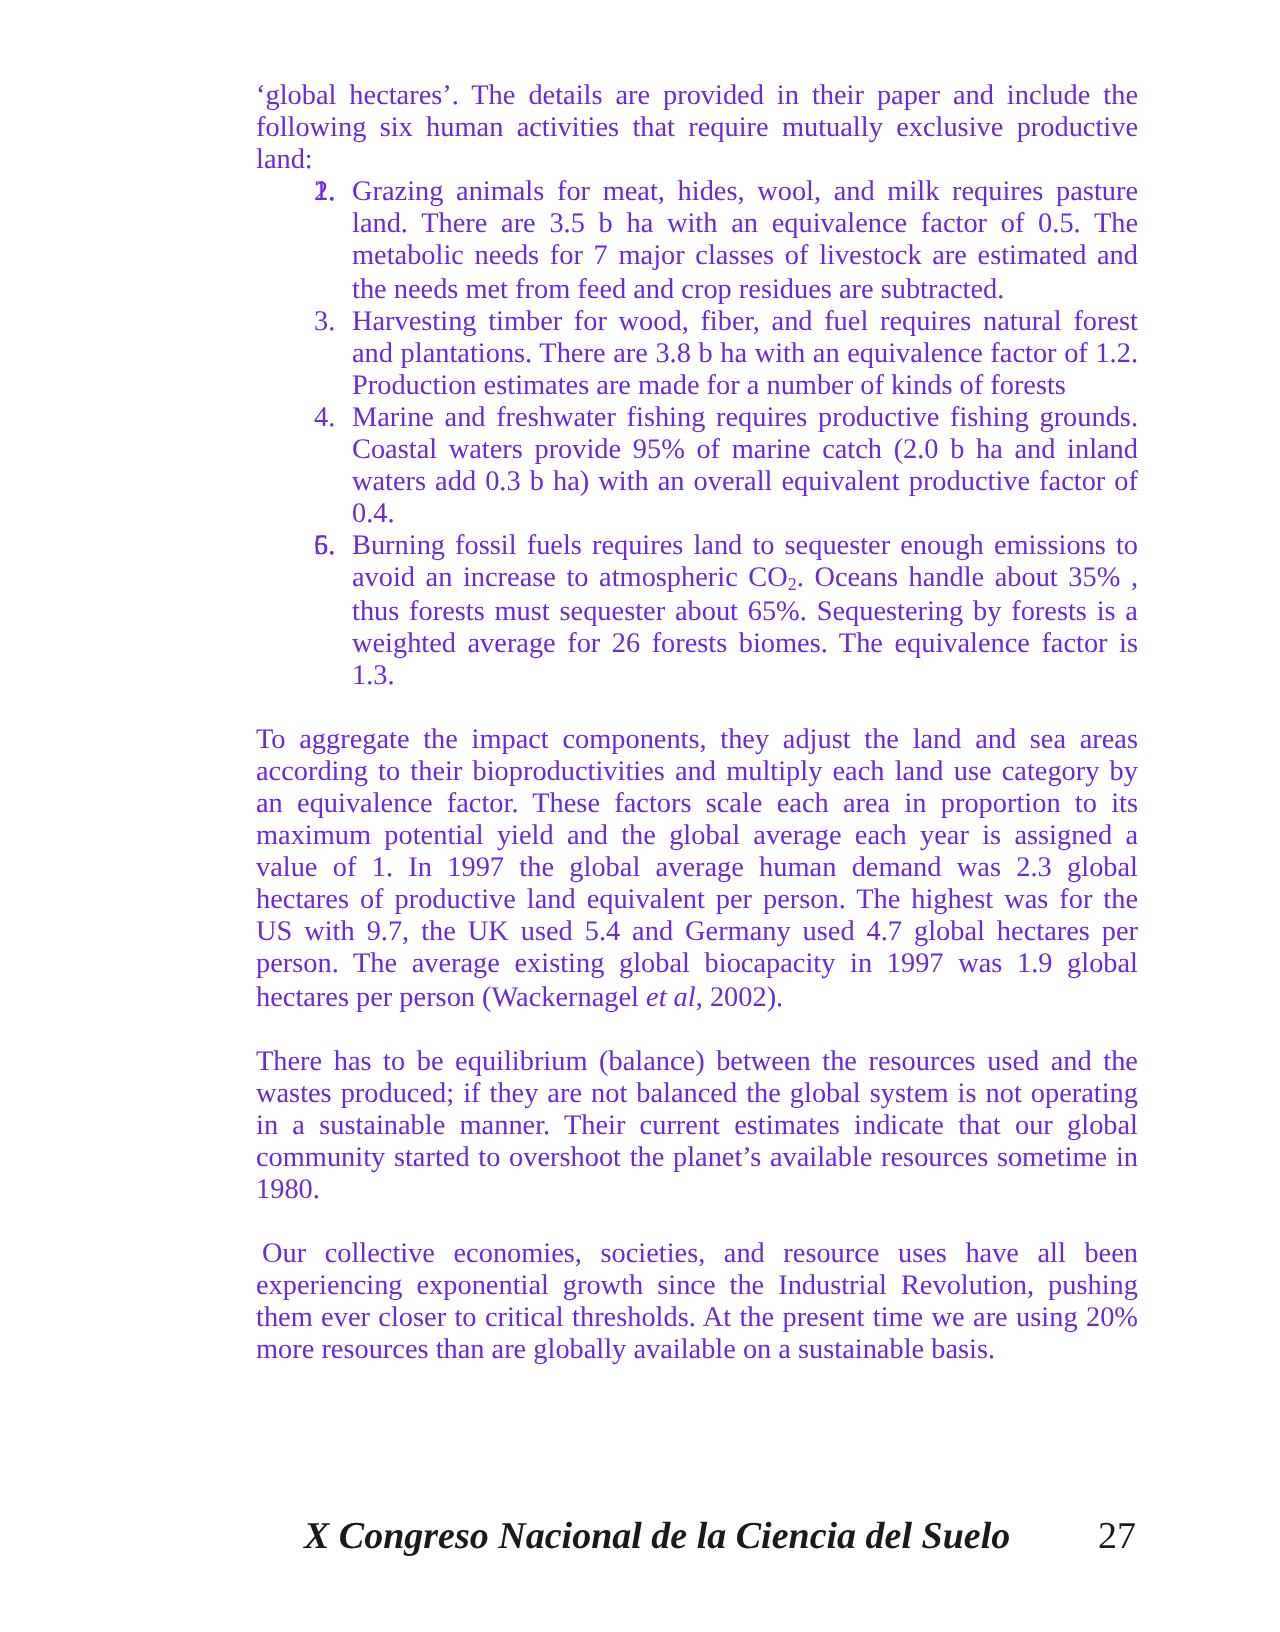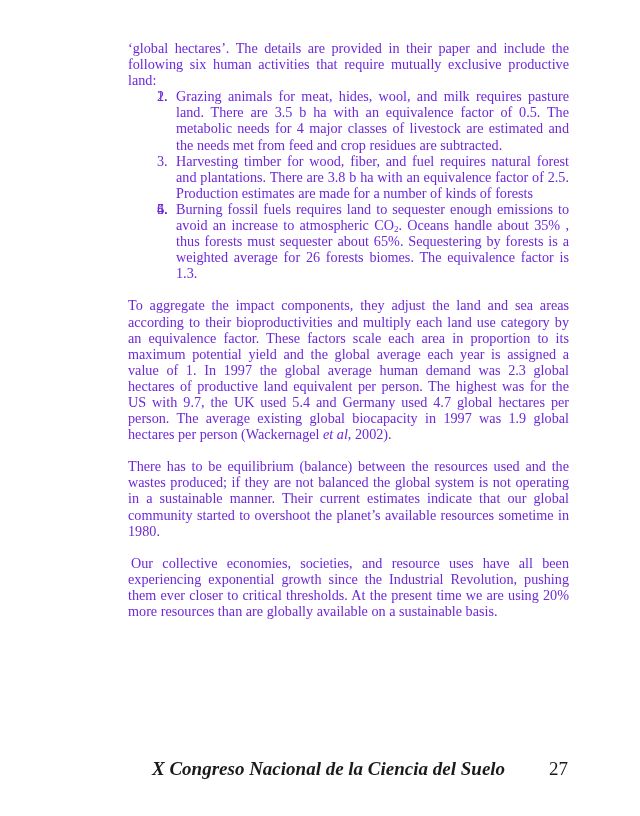--- a/index.html
+++ b/index.html
@@ -57,28 +57,29 @@
 
 <div class="page">
   <p class="intro">‘global hectares’. The details are provided in their paper and include the following six human activities that require mutually exclusive productive land:</p>
 
   <ol class="activities">
     <li>
       <span class="num">1.</span>
     </li>
     <li>
       <span class="num">2.</span>
-      <span>Grazing animals for meat, hides, wool, and milk requires pasture land. There are 3.5 b ha with an equivalence factor of 0.5. The metabolic needs for 4 major classes of livestock are estimated and the needs met from feed and crop residues are subtracted.</span>
+      <span>Grazing animals for meat, hides, wool, and milk requires pasture land. There are 3.5 b ha with an equivalence factor of 0.5. The metabolic needs for 7 major classes of livestock are estimated and the needs met from feed and crop residues are subtracted.</span>
     </li>
     <li>
       <span class="num">3.</span>
-      <span>Harvesting timber for wood, fiber, and fuel requires natural forest and plantations.  There are 3.8 b ha with an equivalence factor of 2.5. Production estimates are made for a number of kinds of forests</span>
+      <span>Harvesting timber for wood, fiber, and fuel requires natural forest and plantations.  There are 3.8 b ha with an equivalence factor of 1.2. Production estimates are made for a number of kinds of forests</span>
     </li>
     <li>
       <span class="num">4.</span>
+      <span>Marine and freshwater fishing requires productive fishing grounds. Coastal waters provide 95% of marine catch (2.0 b ha and inland waters add 0.3 b ha) with an overall equivalent productive factor of 0.4.</span>
     </li>
     <li>
       <span class="num">5.</span>
     </li>
     <li>
       <span class="num">6.</span>
       <span><span>Burning fossil fuels requires land to sequester enough emissions to avoid an increase to atmospheric CO</span><sub>2</sub><span>.  Oceans handle about 35% , thus forests must sequester about 65%. Sequestering by forests is a weighted average for 26 forests biomes. The equivalence factor is 1.3.</span></span>
     </li>
   </ol>
 

